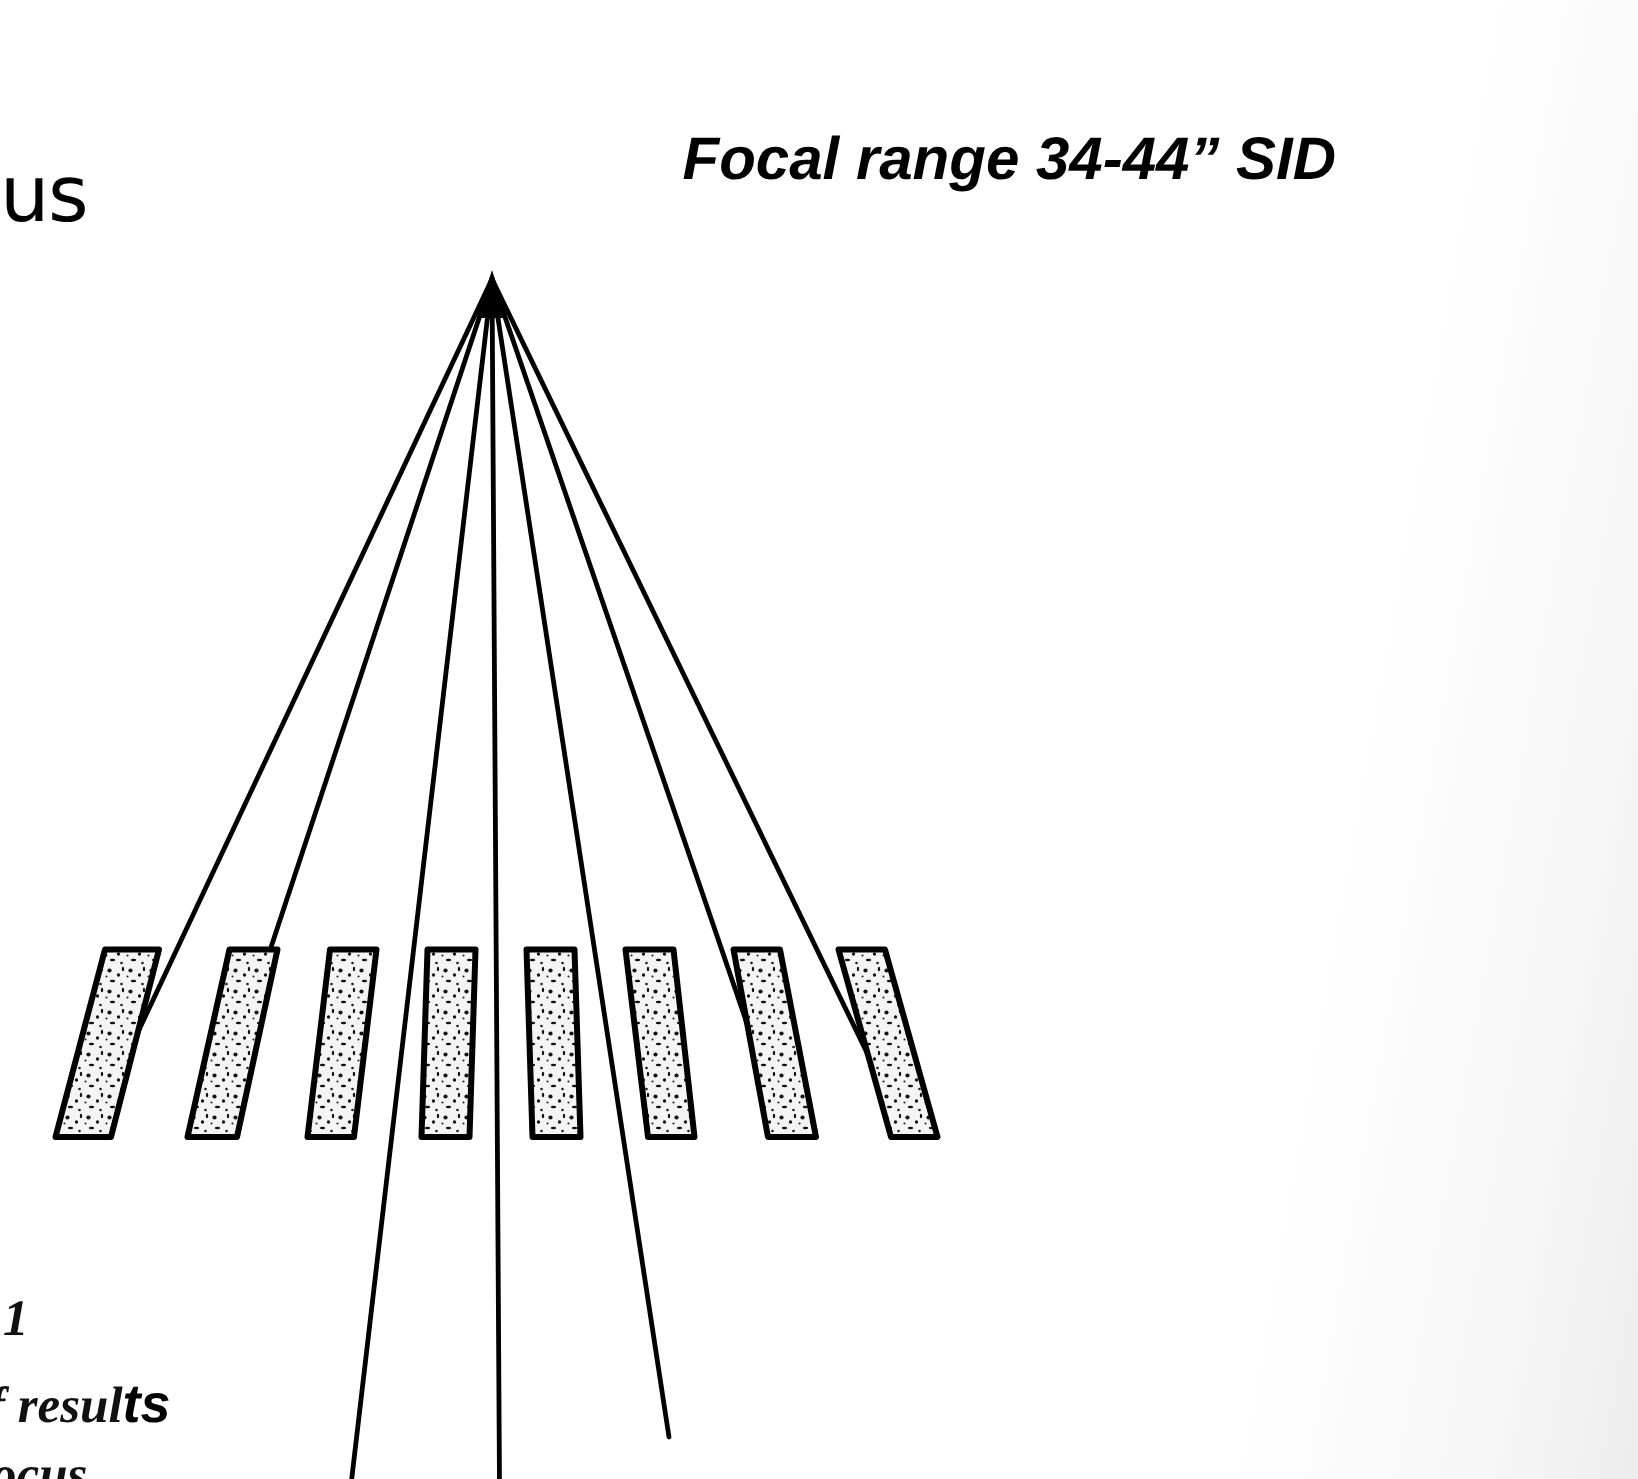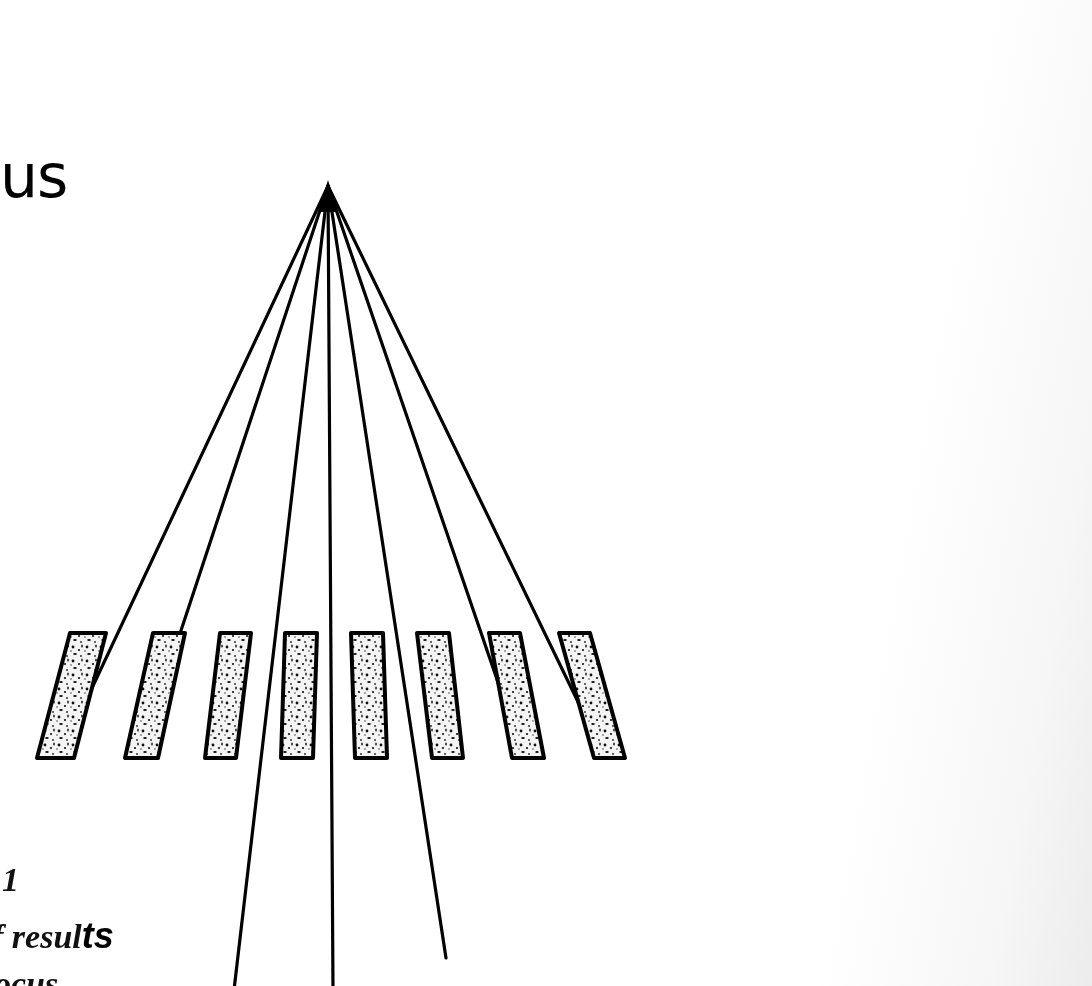--- a/index.html
+++ b/index.html
@@ -4,21 +4,21 @@
   <style>
     html, body { margin: 0; padding: 0; }
     body {
       width: 1092px; height: 986px; overflow: hidden; position: relative;
       background: linear-gradient(100deg, #ffffff 0%, #ffffff 78%, #f6f6f6 92%, #ececec 100%);
       font-family: "Liberation Sans", sans-serif;
     }
     .slide-title-fragment {
       position: absolute; left: 0; top: 104px;
       font-family: "DejaVu Sans", sans-serif;
-      font-size: 60px; color: #000; line-height: 1; letter-spacing: -1px; margin-top: 42px;
+      font-size: 52px; color: #000; line-height: 1; letter-spacing: -1px;
     }
     .annotation {
       position: absolute; left: 455px; top: 80px;
       font-family: "Liberation Sans", sans-serif;
       font-weight: bold; font-style: italic;
       font-size: 40px; line-height: 52px; color: #000;
     }
     .annotation div { white-space: nowrap; }
     svg.diagram { position: absolute; left: 0; top: 0; }
     .caption {
@@ -33,20 +33,21 @@
       font-family: "Liberation Sans", sans-serif; font-weight: bold;
       font-size: 36px; color: #000;
     }
   </style>
 </head>
 <body>
 
 <div class="slide-title-fragment">us</div>
 
 <div class="annotation">
+  <div>Focal range 34-44” SID</div>
 </div>
 
 <svg class="diagram" width="1092" height="986" viewBox="0 0 1092 986">
   <defs>
     <pattern id="speckle" width="14" height="14" patternUnits="userSpaceOnUse">
       <rect width="14" height="14" fill="#f4f4f4"></rect>
       <circle cx="3" cy="3" r="1.4" fill="#111"></circle>
       <circle cx="9" cy="6" r="1.1" fill="#111"></circle>
       <ellipse cx="5" cy="10" rx="1.8" ry="0.9" fill="#111"></ellipse>
       <circle cx="11" cy="12" r="0.9" fill="#222"></circle>

